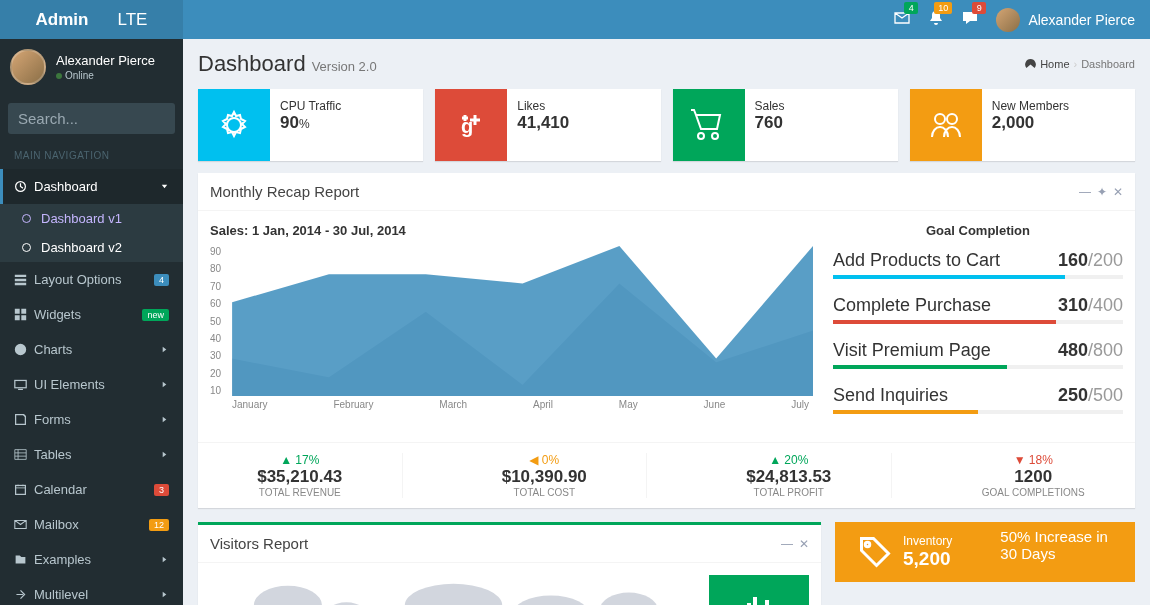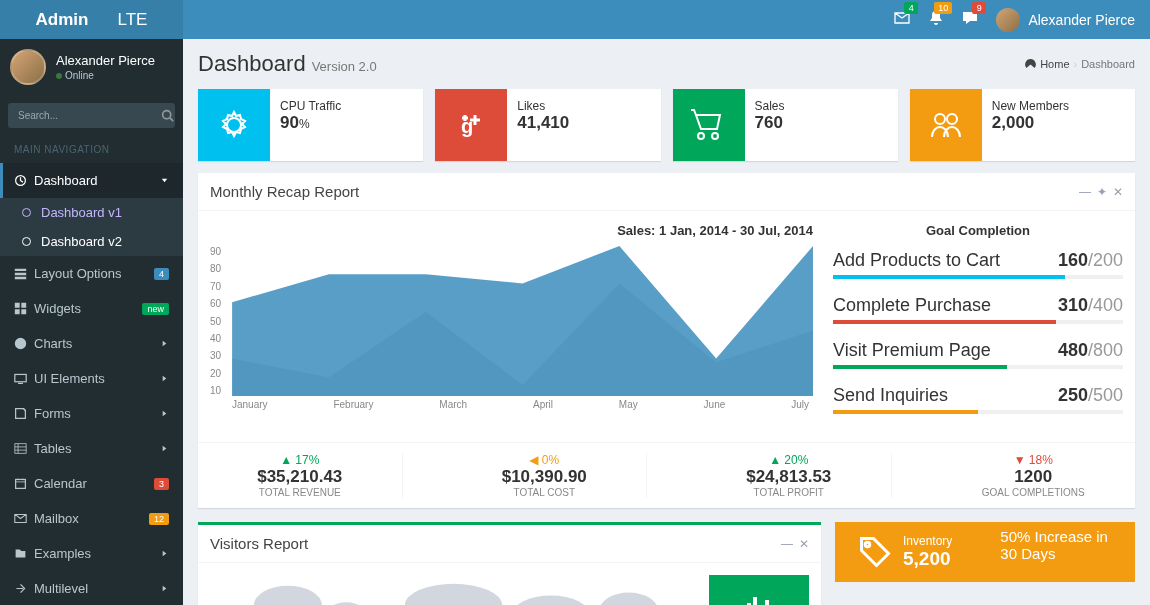--- a/index.html
+++ b/index.html
@@ -24,21 +24,21 @@
 
 
 .sidebar { width: 183px; background: #222d32; color: #b8c7ce; padding-top: 39px; flex-shrink: 0; }
 .user-panel { display: flex; align-items: center; gap: 10px; padding: 10px; }
 .user-panel .avatar { width: 36px; height: 36px; border-radius: 50%; background: linear-gradient(135deg,#d4a574,#8b6f47); border: 2px solid rgba(255,255,255,0.2); }
 .user-panel .info p { color: #fff; font-size: 13px; margin-bottom: 2px; }
 .user-panel .status { font-size: 10px; color: #b8c7ce; }
 .user-panel .status .dot { display: inline-block; width: 6px; height: 6px; border-radius: 50%; background: #3c763d; margin-right: 3px; }
 .search-form { padding: 8px; }
 .search-input-wrap { display: flex; background: #374850; border-radius: 3px; }
-.search-input-wrap input { flex: 1; background: transparent; border: none; padding: 7px 10px; color: #f0abfc; font-size: 10px; outline: none; }
+.search-input-wrap input { flex: 1; background: transparent; border: none; padding: 7px 10px; color: #f0abfc; font-size: 15px; outline: none; }
 .search-input-wrap input::placeholder { color: #9aa9b2; }
 .search-input-wrap .sbtn { width: 34px; display: flex; align-items: center; justify-content: center; cursor: pointer; }
 .search-input-wrap svg { width: 13px; height: 13px; fill: #999; }
 .nav-header { padding: 8px 14px; font-size: 10px; color: #4b646f; letter-spacing: 0.5px; }
 .treeview { list-style: none; }
 .treeview > li > a { display: flex; align-items: center; padding: 10px 14px; color: #b8c7ce; text-decoration: none; font-size: 13px; cursor: pointer; }
 .treeview > li.active > a { background: #1e282c; color: #fff; border-left: 3px solid #3c8dbc; padding-left: 11px; }
 .treeview > li > a .ico { width: 20px; display: inline-flex; }
 .treeview > li > a .ico svg { width: 13px; height: 13px; fill: currentColor; }
 .treeview > li > a .txt { flex: 1; }
@@ -81,21 +81,21 @@
 
 .box { background: #fff; box-shadow: 0 1px 1px rgba(0,0,0,0.1); margin-bottom: 14px; }
 .box-header { display: flex; justify-content: space-between; align-items: center; padding: 10px 12px; border-bottom: 1px solid #f4f4f4; }
 .box-title { font-size: 15px; color: #444; }
 .box-tools { display: flex; gap: 6px; }
 .box-tools .tool { color: #97a0b3; cursor: pointer; font-size: 12px; }
 .box-body { padding: 12px; }
 
 .recap-body { display: flex; gap: 20px; }
 .chart-col { flex: 1; }
-.chart-title { text-align: right; font-weight: 600; font-size: 13px; margin-bottom: 8px; }
+.chart-title { text-align: left; font-weight: 600; font-size: 13px; margin-bottom: 8px; }
 .chart-area { position: relative; height: 170px; }
 .chart-svg { width: 100%; height: 150px; }
 .xaxis { display: flex; justify-content: space-between; font-size: 10px; color: #888; padding: 0 4px; }
 .yaxis { position: absolute; left: 0; top: 0; bottom: 20px; display: flex; flex-direction: column; justify-content: space-between; font-size: 10px; color: #888; }
 
 .goal-col { width: 290px; }
 .goal-title { text-align: center; font-weight: 600; font-size: 13px; margin-bottom: 12px; }
 .goal-item { margin-bottom: 16px; }
 .goal-item .gtop { display: flex; justify-content: space-between; font-size: 18px; margin-bottom: 4px; }
 .goal-item .gtop .gmax { color: #999; }

